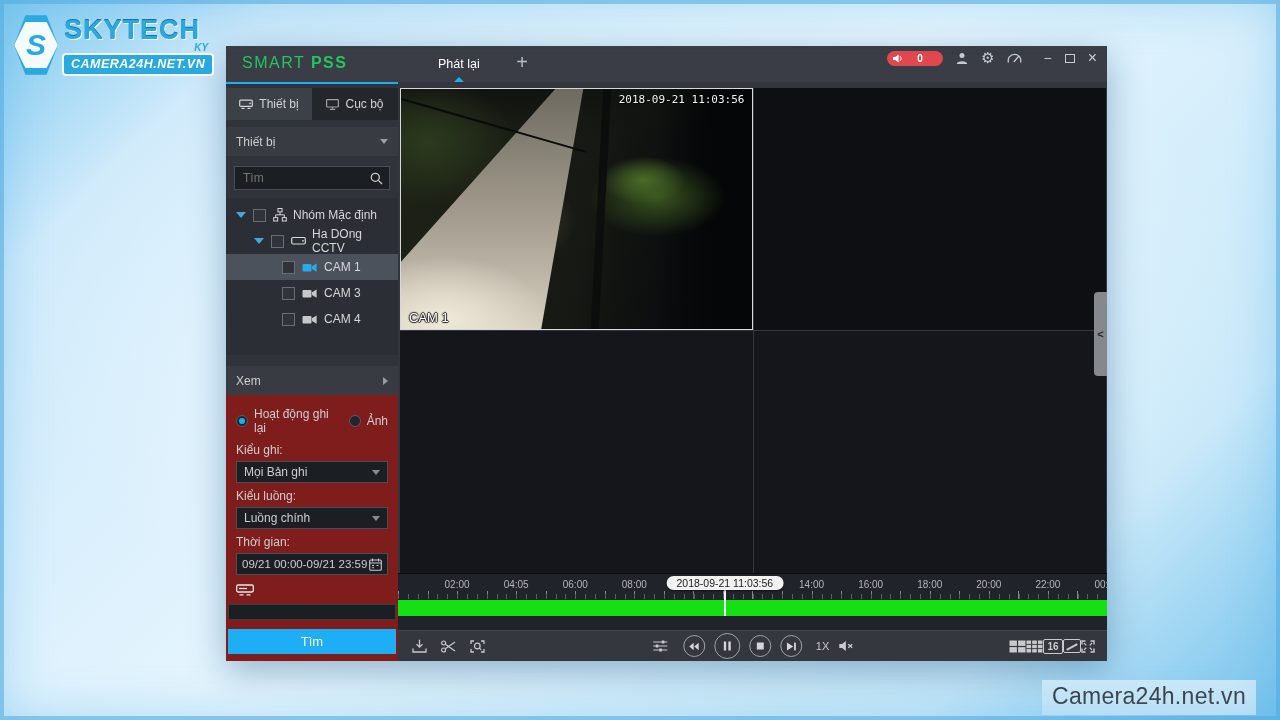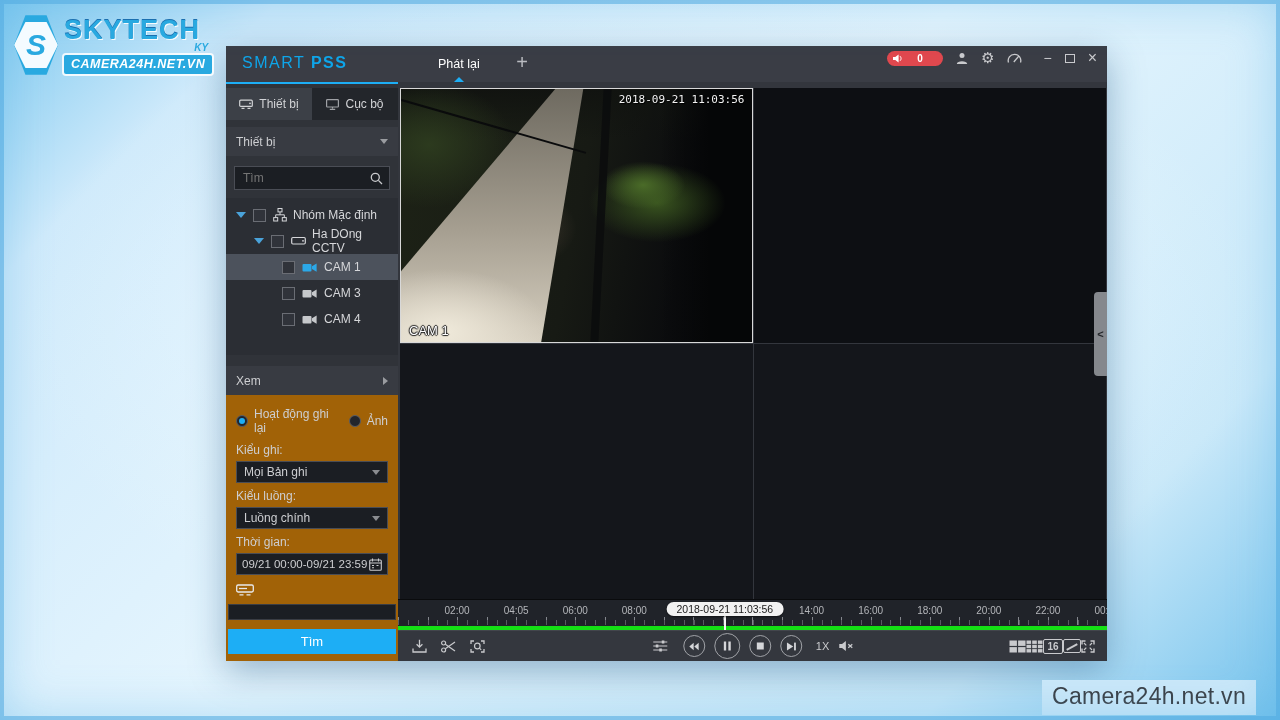--- a/index.html
+++ b/index.html
@@ -29,21 +29,21 @@
   .logo-suffix { align-self:flex-end; font-size:10px; font-weight:800; font-style:italic; color:var(--logo-cyan,#29a9e0); margin:-2px 4px 2px 0; }
   .logo-sitebar { background:var(--logo-cyan,#29a9e0); color:#fff; font-style:italic; font-weight:800;
     font-size:12.5px; letter-spacing:.5px; padding:2px 7px 3px; border-radius:2px; box-shadow:0 0 0 2px rgba(255,255,255,.85); }
 
   
   .app-window { position:absolute; left:226px; top:46px; width:881px; height:615px;
     background:#303339; display:flex; flex-direction:column; box-shadow:0 10px 34px rgba(25,80,125,.4); }
 
   
   .titlebar { height:36px; background:#3a3d45; position:relative; flex:none; }
-  .app-title { position:absolute; left:16px; top:0; line-height:34px; font-size:16px; letter-spacing:1.5px; color:#0ea5e9; }
+  .app-title { position:absolute; left:16px; top:0; line-height:34px; font-size:16px; letter-spacing:1.5px; color:#22c55e; }
   .app-title .bold { font-weight:700; }
   .main-tab { position:absolute; left:206px; top:0; height:36px; line-height:36px; font-size:12.5px; color:#fff; padding:0 6px; }
   .main-tab::after { content:""; position:absolute; left:50%; bottom:0; transform:translateX(-50%);
     border-left:5px solid transparent; border-right:5px solid transparent; border-bottom:5px solid var(--accent,#1daef5); }
   .new-tab { position:absolute; left:284px; top:5px; width:24px; height:24px; text-align:center; line-height:23px; font-size:20px; color:#b9bbc0; }
   .tb-right { position:absolute; right:0; top:0; height:36px; width:250px; }
   .tb-icons { position:absolute; right:10px; top:4px; display:flex; align-items:center; gap:13px; }
   .alert-pill { width:56px; height:15px; border-radius:8px; background:var(--alert-red,#e0484e);
     display:flex; align-items:center; padding:0 6px; }
   .alert-pill svg { flex:none; }
@@ -75,21 +75,21 @@
   .tree { flex:1; background:#2b2e34; padding-top:4px; overflow:hidden; }
   .tree-row { height:26px; display:flex; align-items:center; font-size:12px; color:#d6d7da; }
   .tree-row .tcaret { width:0; height:0; border-left:5px solid transparent; border-right:5px solid transparent; border-top:6px solid #4aa3da; margin-right:7px; flex:none; }
   .tree-row .tcheck { width:13px; height:13px; background:#30333a; border:1px solid #6a6d74; margin-right:7px; flex:none; }
   .tree-row .ticon { display:flex; margin-right:6px; flex:none; }
   .lvl0 { padding-left:10px; }
   .lvl1 { padding-left:28px; }
   .lvl2 { padding-left:56px; }
   .tree-row.selected { background:#4c525c; }
 
-  .filter-panel { background:#a16207; padding:12px 10px 4px; font-size:12px; color:#cdced1; flex:none; }
+  .filter-panel { background:#7f1d1d; padding:12px 10px 4px; font-size:12px; color:#cdced1; flex:none; }
   .radio-row { display:flex; align-items:center; margin-bottom:8px; }
   .radio { width:12px; height:12px; border-radius:50%; background:#22252b; border:1px solid #5a5d64; margin-right:6px; position:relative; flex:none; }
   .radio.on::after { content:""; position:absolute; inset:2px; border-radius:50%; background:var(--accent,#1daef5); }
   .radio-gap { width:14px; }
   .f-label { margin:6px 0 4px; }
   .f-select { height:22px; background:#1b1e23; border:1px solid #4a4d55; display:flex; align-items:center; padding:0 7px; color:#cdced1; }
   .f-select .caret-down { border-top-color:#8a8c90; }
   .time-input { height:22px; background:#1b1e23; border:1px solid #4a4d55; display:flex; align-items:center; padding:0 5px; }
   .time-input input { flex:1; min-width:0; background:transparent; border:none; outline:none; color:#cdced1; font-size:11.5px; font-family:"Liberation Sans",sans-serif; }
   .dev-ico-row { margin:9px 0 0 0; display:flex; }
@@ -119,21 +119,21 @@
   .pole { position:absolute; left:56%; top:0; width:2.4%; height:100%; background:#0b0c0d; opacity:.85; transform:skewX(-3deg); }
   .cable { position:absolute; left:-4%; top:14%; width:58%; height:2px; background:#0a0b0c; transform:rotate(16deg); border-radius:2px; }
   .osd-time { position:absolute; top:4px; right:7px; font-family:"DejaVu Sans Mono", monospace; font-size:11px; color:#f2f2f2; text-shadow:1px 1px 1px #000; }
   .cam-label { position:absolute; left:8px; bottom:4px; font-size:13px; color:#fff;
     text-shadow:-1px 0 1px #222,0 -1px 1px #222,1px 0 1px #222,0 1px 1px #222; }
   .panel-handle { position:absolute; right:0; top:210px; width:13px; height:84px; background:#85888d;
     border-radius:4px 0 0 4px; display:flex; align-items:center; justify-content:center;
     color:#24262a; font-size:11px; font-weight:700; z-index:5; }
 
   
-  .timeline { height:31px; flex:none; background:#202329; position:relative; overflow:hidden; border-top:1px solid #0a0b0d; }
+  .timeline { height:57px; flex:none; background:#202329; position:relative; overflow:hidden; border-top:1px solid #0a0b0d; }
   .tick-label { position:absolute; top:5px; transform:translateX(-50%); font-size:10px; color:#b4b6ba; white-space:nowrap; }
   .tick-marks-minor { position:absolute; left:0; right:0; top:20px; height:5px;
     background:repeating-linear-gradient(90deg, #595c62 0 1px, transparent 1px 9.85px); }
   .tick-marks-hour { position:absolute; left:0; right:0; top:17px; height:8px;
     background:repeating-linear-gradient(90deg, #84878d 0 1px, transparent 1px 29.54px); }
   .record-bar { position:absolute; left:0; right:0; top:26px; height:16px; background:var(--record-green,#15e015); }
   .playhead-line { position:absolute; top:15px; height:27px; width:2px; background:#f5f5f5; transform:translateX(-50%); z-index:2; }
   .playhead-bubble { position:absolute; top:2px; transform:translateX(-50%); background:#f2f2f2; color:#1a1a1a;
     font-size:10.5px; line-height:14px; padding:0 10px; border-radius:8px; white-space:nowrap; z-index:3; box-shadow:0 1px 2px rgba(0,0,0,.5); }
 

